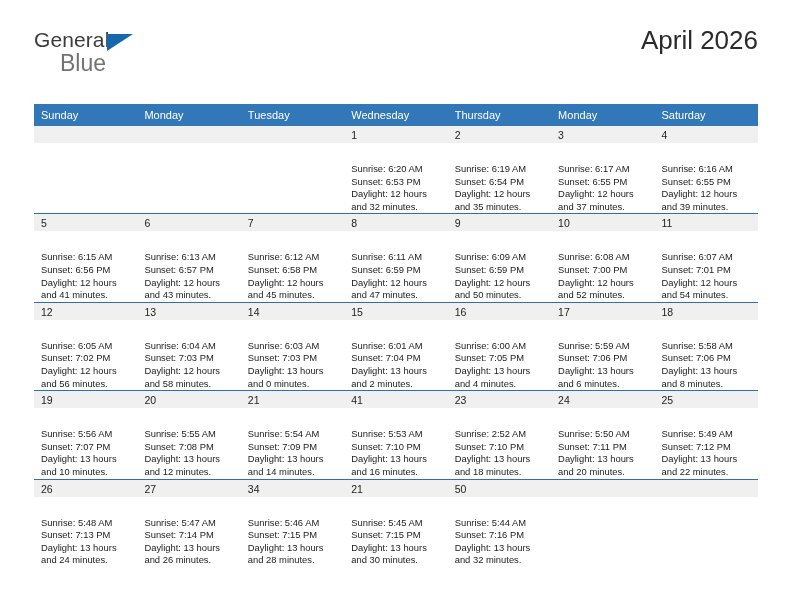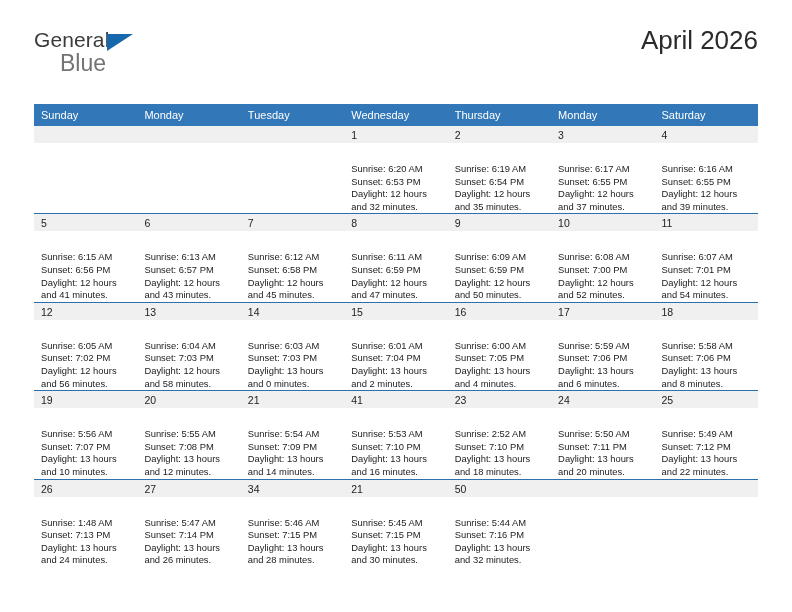--- a/index.html
+++ b/index.html
@@ -408,21 +408,21 @@
               <div>Sunset: 7:12 PM</div>
               <div>Daylight: 13 hours</div>
               <div>and 22 minutes.</div>
             </div>
           </td>
         </tr>
         <tr>
           <td>
             <div class="daynum-band">26</div>
             <div class="cell-body">
-              <div>Sunrise: 1:48 AM</div>
+              <div>Sunrise: 5:48 AM</div>
               <div>Sunset: 7:13 PM</div>
               <div>Daylight: 13 hours</div>
               <div>and 24 minutes.</div>
             </div>
           </td>
           <td>
             <div class="daynum-band">27</div>
             <div class="cell-body">
               <div>Sunrise: 5:47 AM</div>
               <div>Sunset: 7:14 PM</div>

